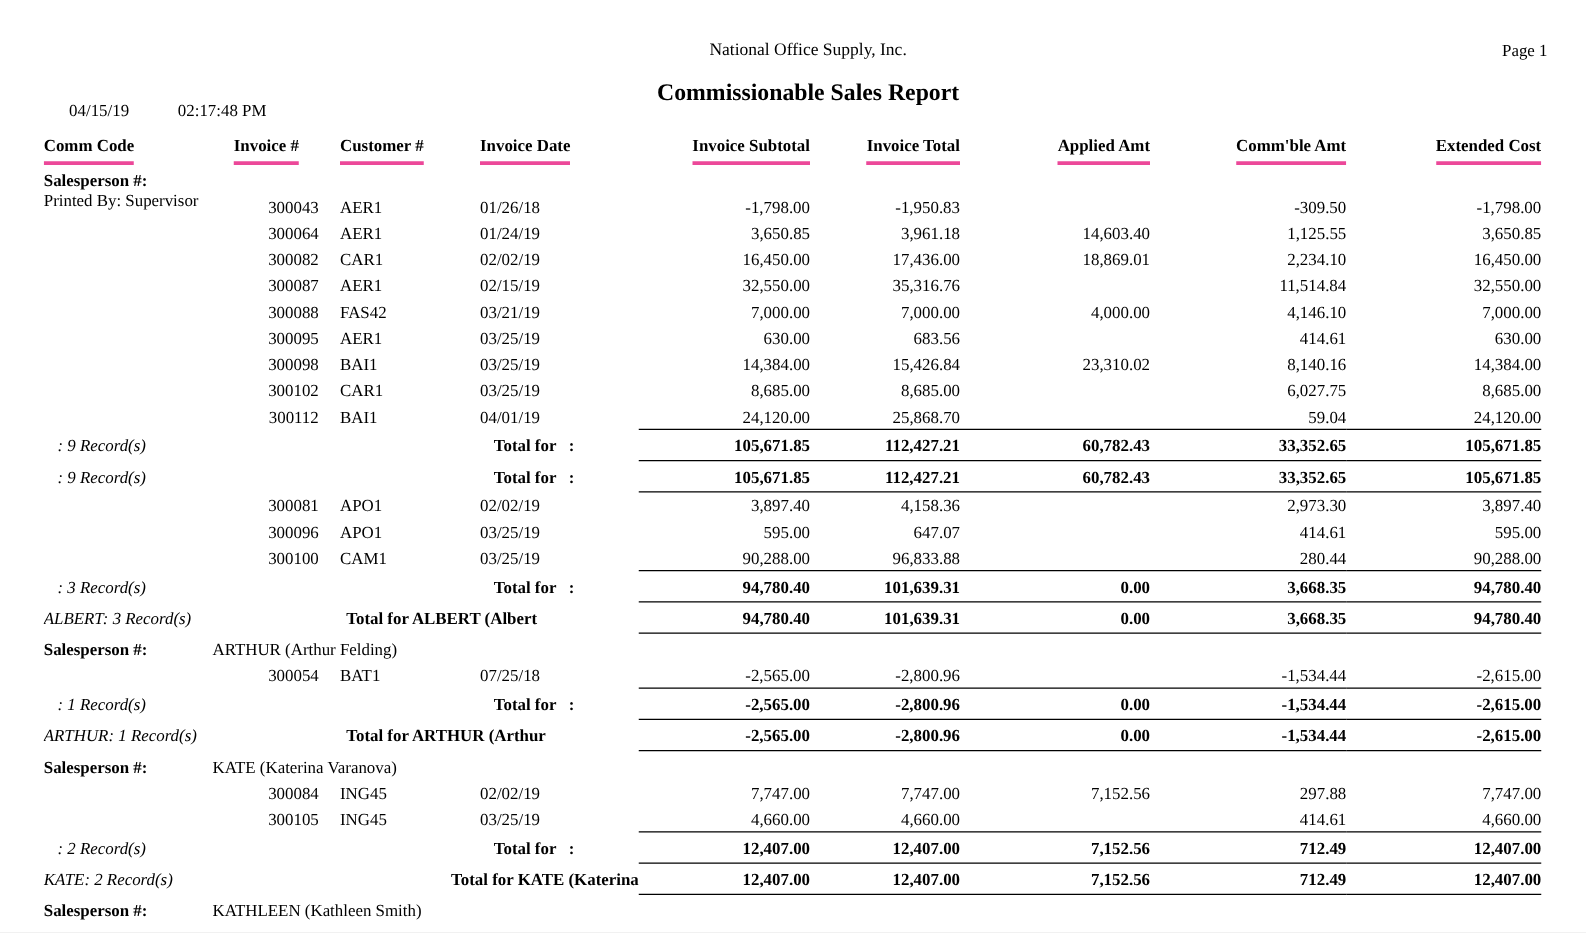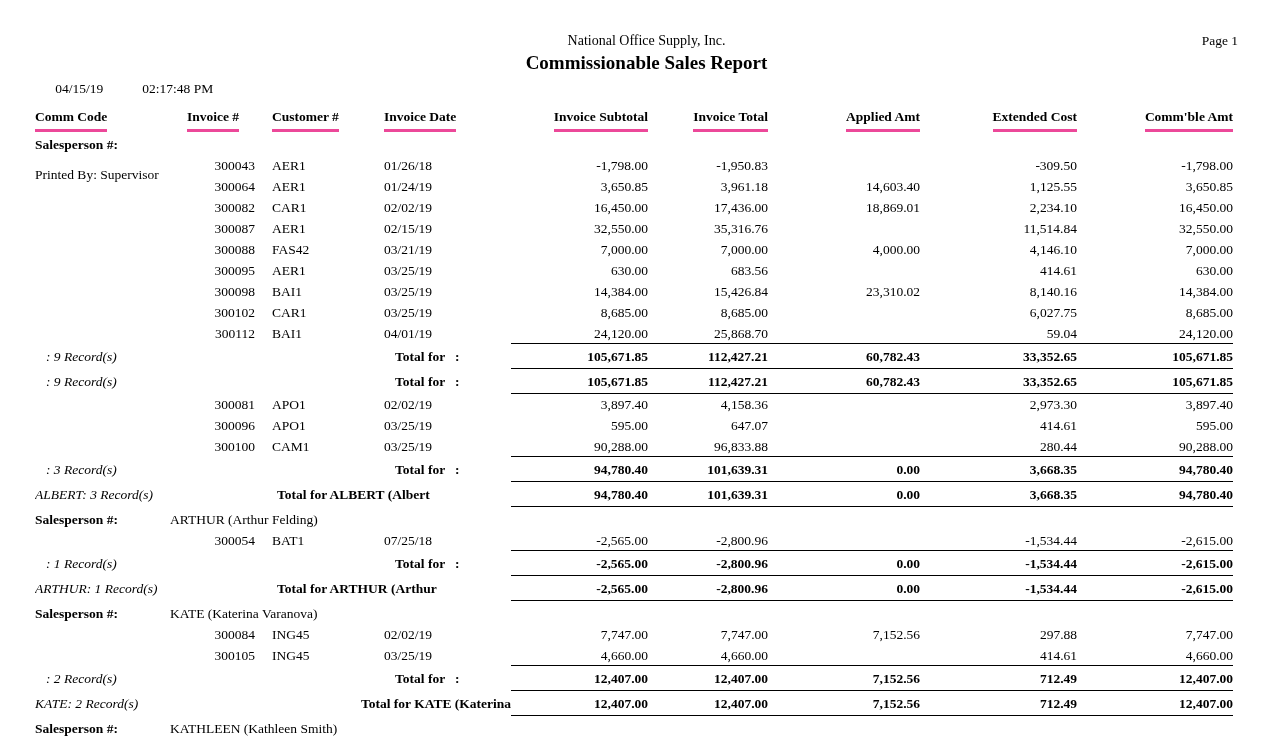--- a/index.html
+++ b/index.html
@@ -3,25 +3,25 @@
 <meta charset="utf-8">
 <style>
   html,body { margin:0; padding:0; background:#e8e8e8; }
   .page {
     position:relative; width:1269px; height:746px; margin:0 auto;
     background:#ffffff; color:#000;
     font-family:"Liberation Serif","DejaVu Serif",serif;
     font-size:13.5px; overflow:hidden;
   }
   .t-left  { position:absolute; left:35px; top:33px; white-space:pre; }
-  .t-left .line2 { margin-top:22px; }
+  .t-left .line2 { margin-top:8px; }
   .dt { display:inline-block; width:87px; }
   .t-center { position:absolute; left:0; right:0; top:33px; text-align:center;padding-left:24px; }
   .company { font-size:14px; }
-  .title   { font-size:19px; font-weight:bold; margin-top:3px; }
+  .title   { font-size:19px; font-weight:bold; margin-top:15px; }
   .t-right { position:absolute; right:31px; top:33px; }
 
   .tbl { position:absolute; left:35px; top:105px; width:1198px; }
   .row {
     display:grid;
     grid-template-columns:150px 77px 110px 139px 137px 120px 152px 157px 156px;
     height:21px; line-height:21px;
   }
   .row.hdr { height:27px; line-height:23px; }
   .row.tot { height:25px; line-height:21px; padding-top:2px; box-sizing:border-box; }
@@ -60,22 +60,22 @@
 
   <div class="tbl" id="tbl">
       <div class="row hdr">
         <div class="c"><span class="hu">Comm Code</span></div>
         <div class="c pl2"><span class="hu">Invoice #</span></div>
         <div class="c pl10"><span class="hu">Customer #</span></div>
         <div class="c pl12"><span class="hu">Invoice Date</span></div>
         <div class="c n"><span class="hu">Invoice Subtotal</span></div>
         <div class="c n"><span class="hu">Invoice Total</span></div>
         <div class="c n"><span class="hu">Applied Amt</span></div>
+        <div class="c n"><span class="hu">Comm'ble Amt</span></div>
         <div class="c n"><span class="hu">Extended Cost</span></div>
-        <div class="c n"><span class="hu">Comm'ble Amt</span></div>
       </div>
       <div class="sprow"><span class="splbl">Salesperson #:</span><span></span></div>
       <div class="row det">
         <div class="c"></div>
         <div class="c inv">300043</div>
         <div class="c pl10">AER1</div>
         <div class="c pl12">01/26/18</div>
         <div class="c n">-1,798.00</div>
         <div class="c n">-1,950.83</div>
         <div class="c n"></div>

